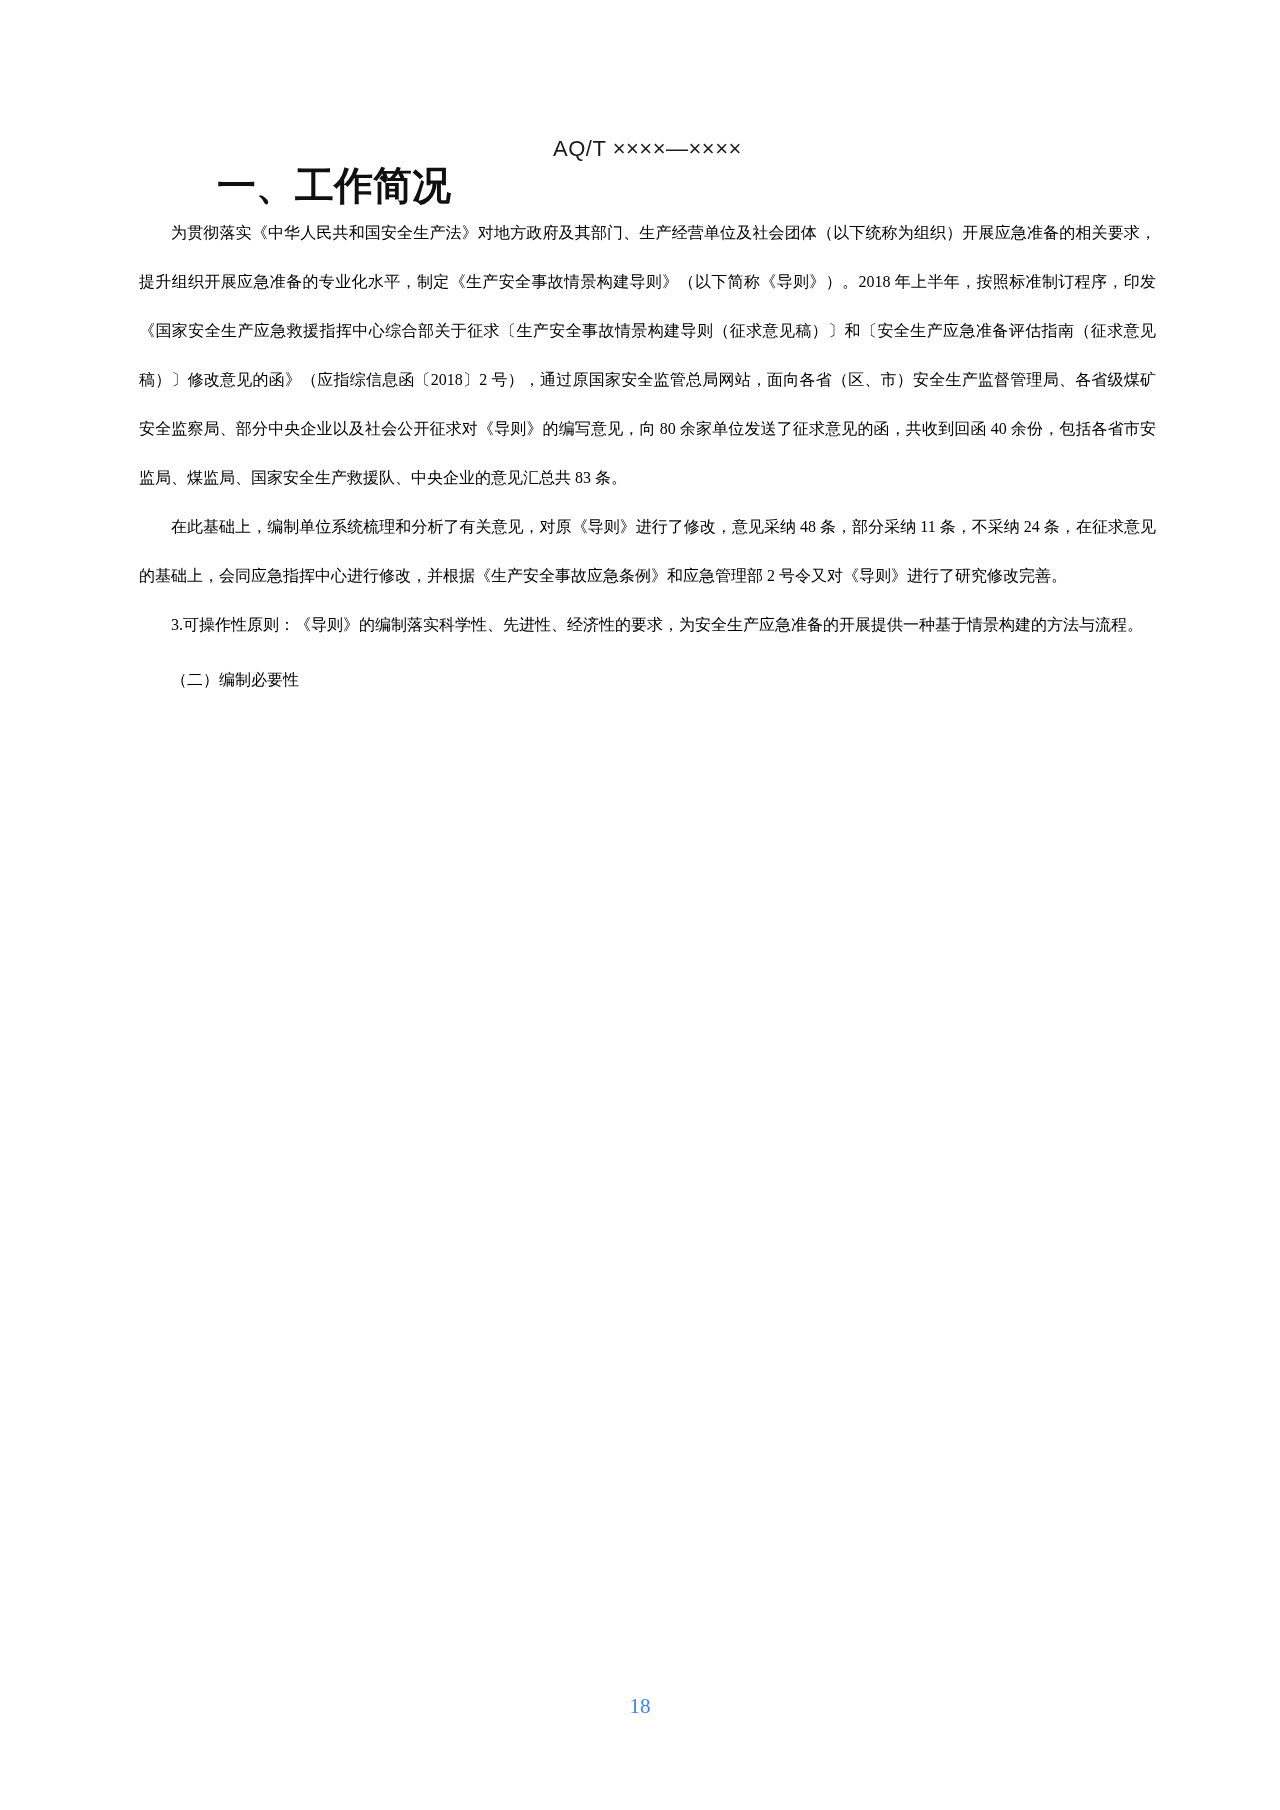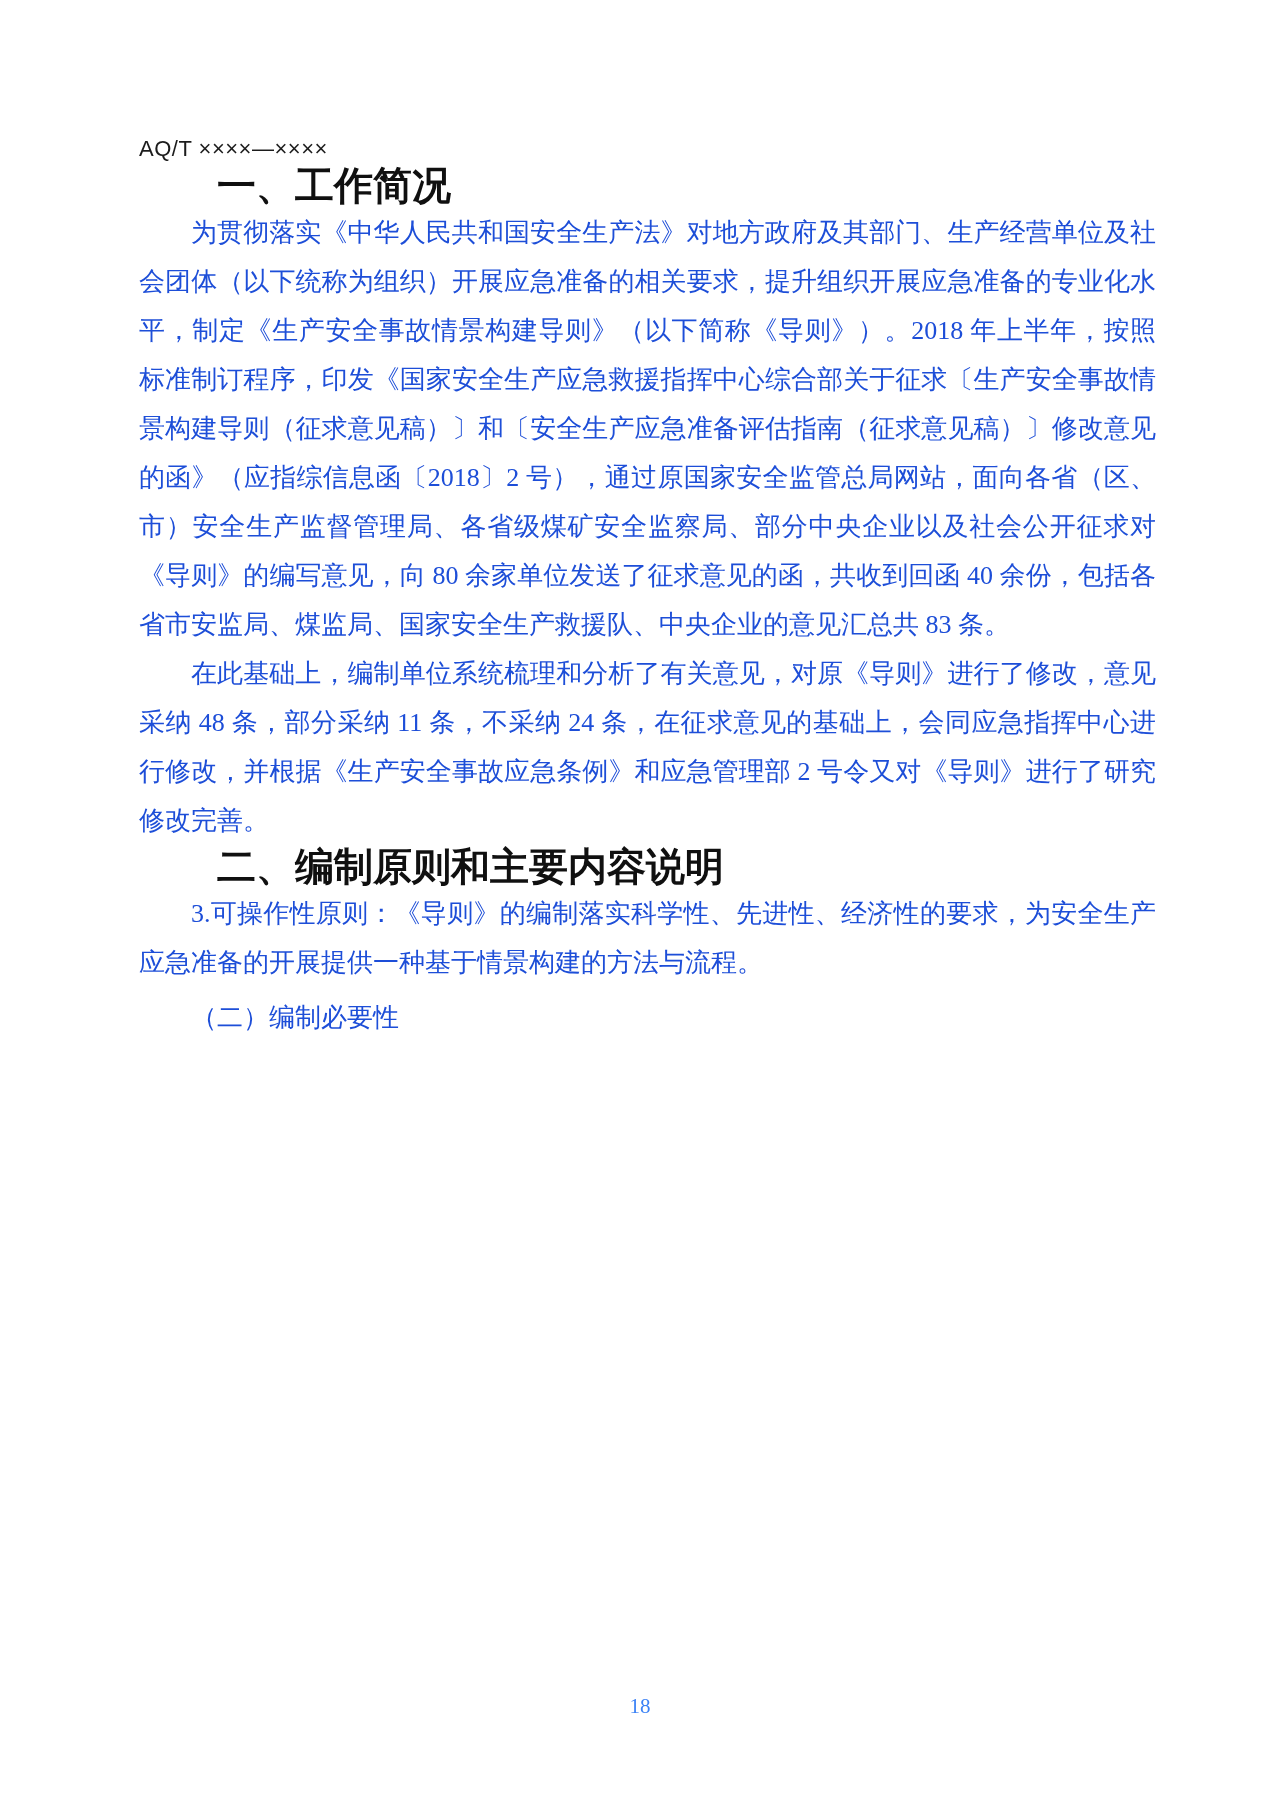--- a/index.html
+++ b/index.html
@@ -15,21 +15,21 @@
     position: relative;
     overflow: hidden;
   }
   .page {
     padding: 134px 124px 0 139px;
   }
   .doc-header {
     font-family: "Liberation Sans", "DejaVu Sans", sans-serif;
     font-size: 22px;
     line-height: 30px;
-    text-align: left;
+    text-align: center;
     color: #1c1c1c;
     letter-spacing: 0.5px;
   }
   h1.h1 {
     font-family: "Liberation Sans", "DejaVu Sans", sans-serif;
     font-weight: bold;
     font-size: 39px;
     line-height: 44px;
     margin: 0;
     text-indent: 2em;
@@ -37,26 +37,26 @@
   }
   .h1-first {
     margin-top: 98px;
     margin-bottom: 28px;
   }
   .h1-second {
     margin-top: 12px;
     margin-bottom: 16px;
   }
   p.body {
-    font-size: 26px;
+    font-size: 16px;
     line-height: 49px;
     margin: 0;
     text-align: justify;
     text-indent: 2em;
-    color: #1d4ed8;
+    color: #000000;
   }
   p.sub {
     margin: 6px 0;
   }
   .lead-bold {
     font-weight: bold;
   }
   .page-number {
     position: absolute;
     top: 1694px;
@@ -74,21 +74,20 @@
 <div class="page">
 
   <div class="doc-header">AQ/T ××××—××××</div>
 
   <h1 class="h1 h1-first">一、工作简况</h1>
 
   <p class="body">为贯彻落实《中华人民共和国安全生产法》对地方政府及其部门、生产经营单位及社会团体（以下统称为组织）开展应急准备的相关要求，提升组织开展应急准备的专业化水平，制定《生产安全事故情景构建导则》（以下简称《导则》）。2018 年上半年，按照标准制订程序，印发《国家安全生产应急救援指挥中心综合部关于征求〔生产安全事故情景构建导则（征求意见稿）〕和〔安全生产应急准备评估指南（征求意见稿）〕修改意见的函》（应指综信息函〔2018〕2 号），通过原国家安全监管总局网站，面向各省（区、市）安全生产监督管理局、各省级煤矿安全监察局、部分中央企业以及社会公开征求对《导则》的编写意见，向 80 余家单位发送了征求意见的函，共收到回函 40 余份，包括各省市安监局、煤监局、国家安全生产救援队、中央企业的意见汇总共 83 条。</p>
 
   <p class="body">在此基础上，编制单位系统梳理和分析了有关意见，对原《导则》进行了修改，意见采纳 48 条，部分采纳 11 条，不采纳 24 条，在征求意见的基础上，会同应急指挥中心进行修改，并根据《生产安全事故应急条例》和应急管理部 2 号令又对《导则》进行了研究修改完善。</p>
 
-  <h1 class="h1 h1-second">二、编制原则和主要内容说明</h1>
 
 
 
 
   <p class="body">3.可操作性原则：《导则》的编制落实科学性、先进性、经济性的要求，为安全生产应急准备的开展提供一种基于情景构建的方法与流程。</p>
 
   <p class="body sub">（二）编制必要性</p>
 
 
 </div>

